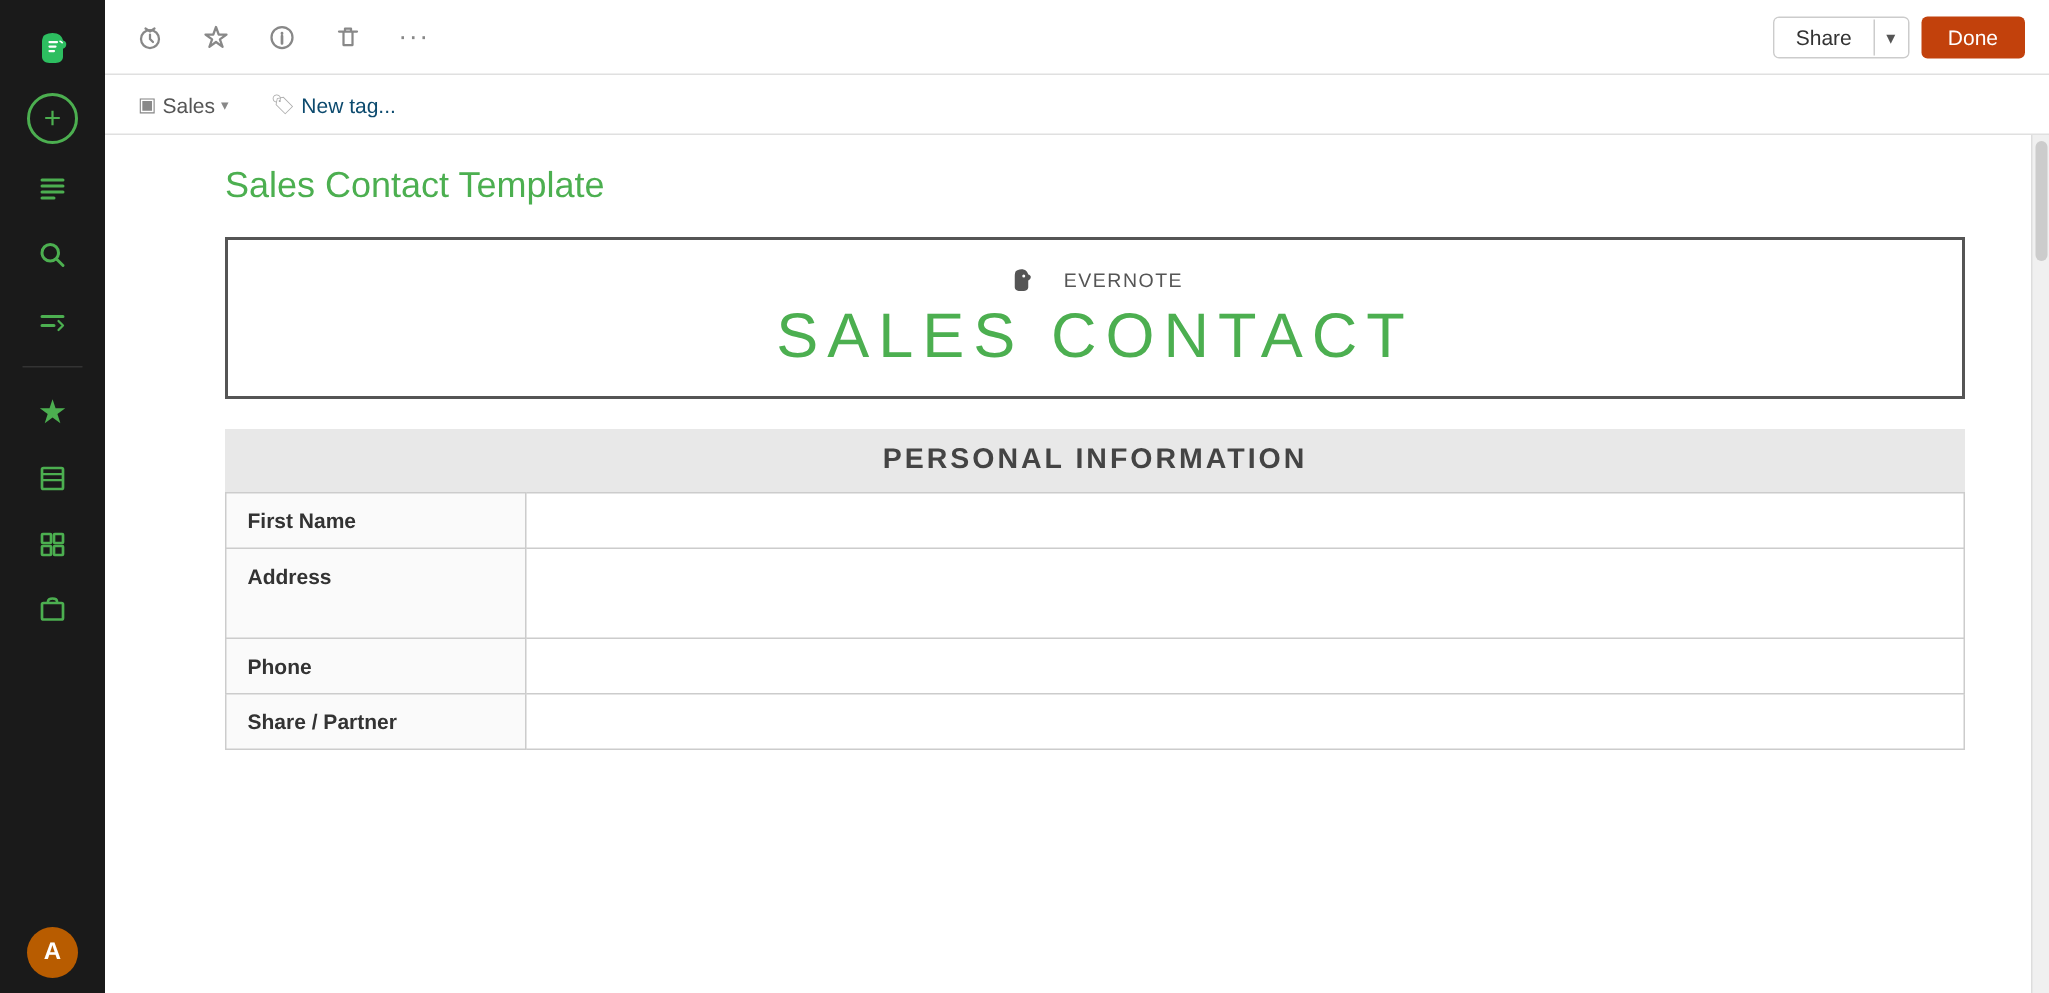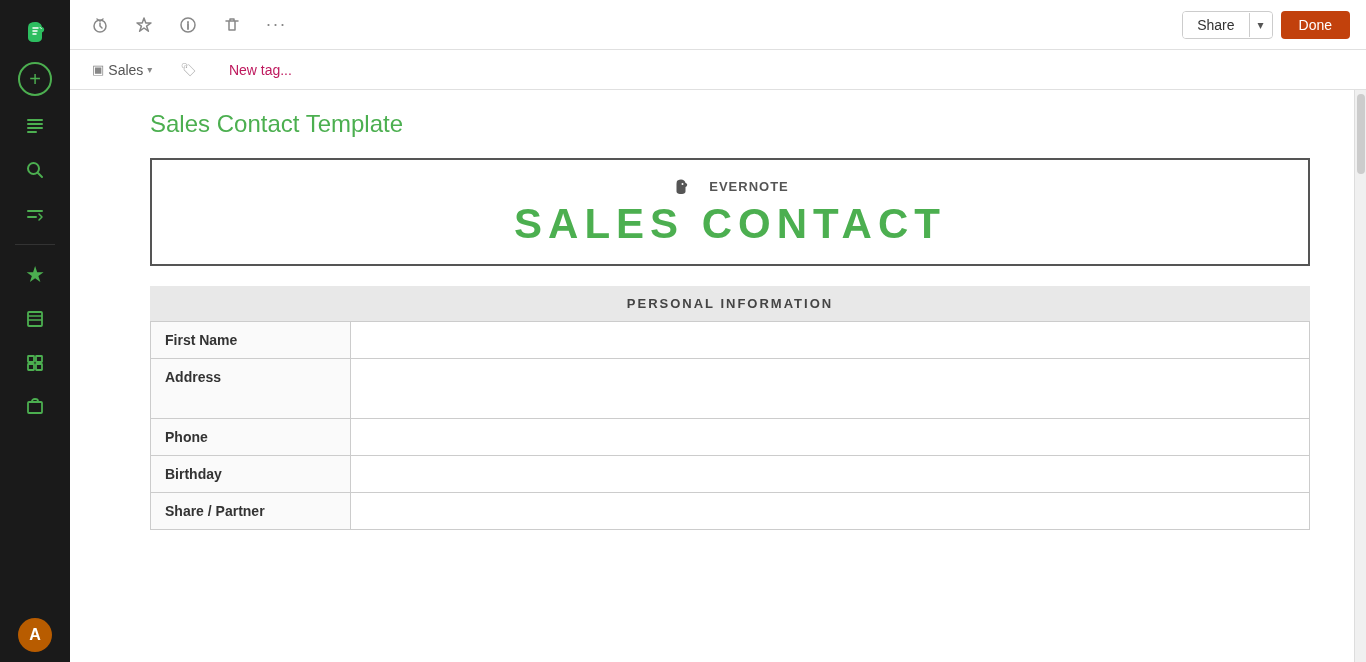--- a/index.html
+++ b/index.html
@@ -174,41 +174,41 @@
       align-items: center;
       justify-content: center;
       padding: 16px;
       margin-bottom: 20px;
       min-height: 80px;
     }
     .banner-brand {
       display: flex; align-items: center; gap: 18px;
       font-size: 13px;
       color: #555;
-      font-weight: 700;
+      font-weight: 400;
       letter-spacing: 1px;
       margin-bottom: 4px;
     }
     .evernote-elephant {
       width: 20px; height: 20px;
     }
     .banner-title {
       font-size: 42px;
       color: #4caf50;
-      font-weight: 700;
+      font-weight: 400;
       letter-spacing: 6px;
       text-transform: uppercase;
     }
 
     
     .section-header {
       background: #e8e8e8;
       text-align: center;
       padding: 10px;
-      font-size: 13px;
+      font-size: 19px;
       font-weight: 600;
       letter-spacing: 2px;
       color: #444;
       margin-bottom: 0;
     }
 
     
     .contact-table {
       width: 100%;
       border-collapse: collapse;
@@ -365,21 +365,21 @@
   </div>
 
   <div class="note-meta">
     <div class="notebook-btn">
       <span class="notebook-icon">▣</span>
       <span>Sales</span>
       <span class="notebook-caret">▾</span>
     </div>
     <div class="tag-btn">
       <span class="tag-icon">🏷</span>
-      <span style="color:#be185d;margin-left:28px;">New tag...</span>
+      <span style="color:#0c4a6e;">New tag...</span>
     </div>
   </div>
 
   <div style="display:flex; flex:1; overflow:hidden;">
     <div class="content-area">
 
       <h1 class="note-title">Sales Contact Template</h1>
 
       <div class="banner">
         <div class="banner-brand">
@@ -402,24 +402,20 @@
             </tr>
             <tr>
               <td class="address-cell">Address</td>
               <td class="address-cell"></td>
             </tr>
             <tr>
               <td>Phone</td>
               <td></td>
             </tr>
             <tr>
-              <td>Birthday</td>
-              <td></td>
-            </tr>
-            <tr>
               <td>Share / Partner</td>
               <td></td>
             </tr>
           </tbody>
       </table>
 
     </div>
 
     <div class="scrollbar-track">
       <div class="scrollbar-thumb"></div>

